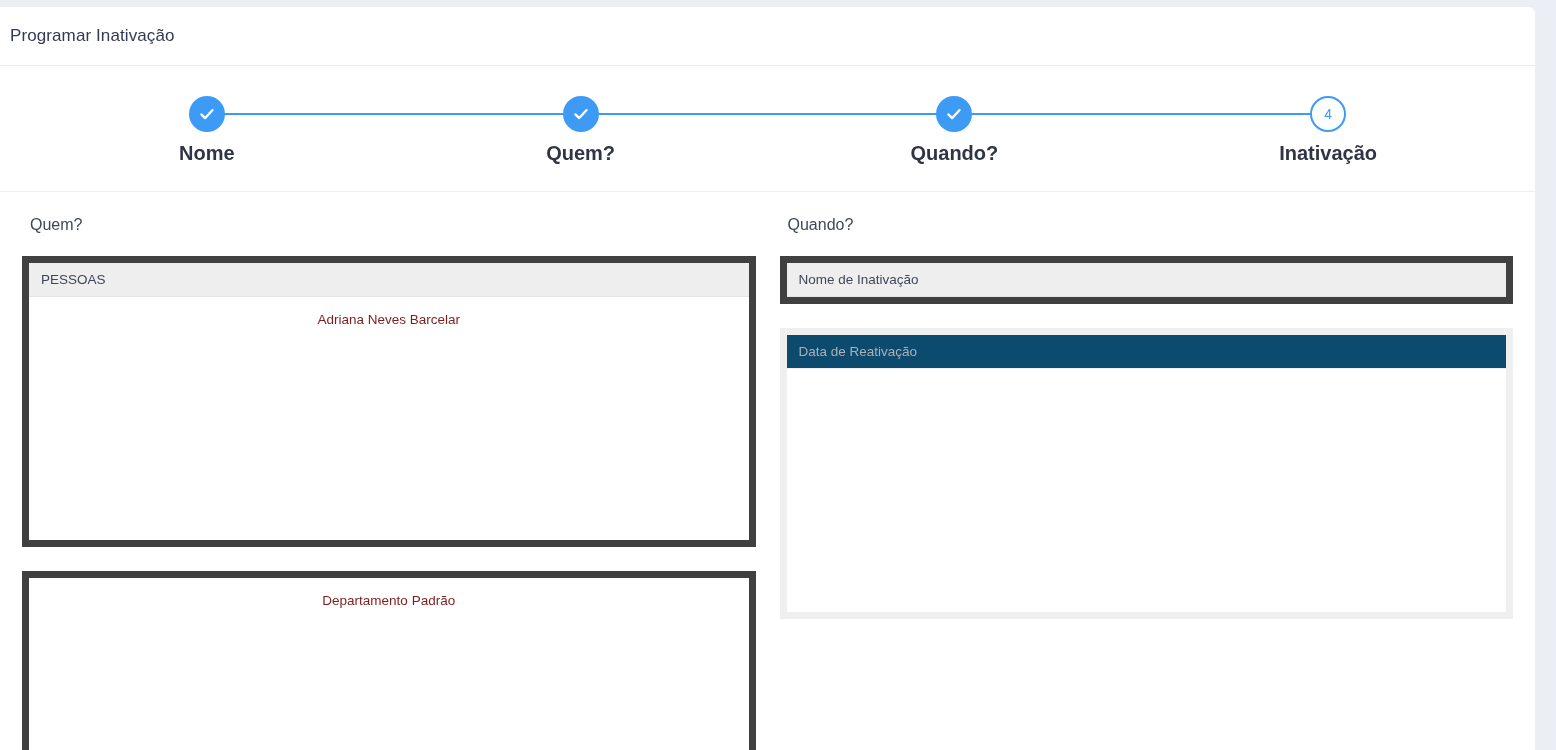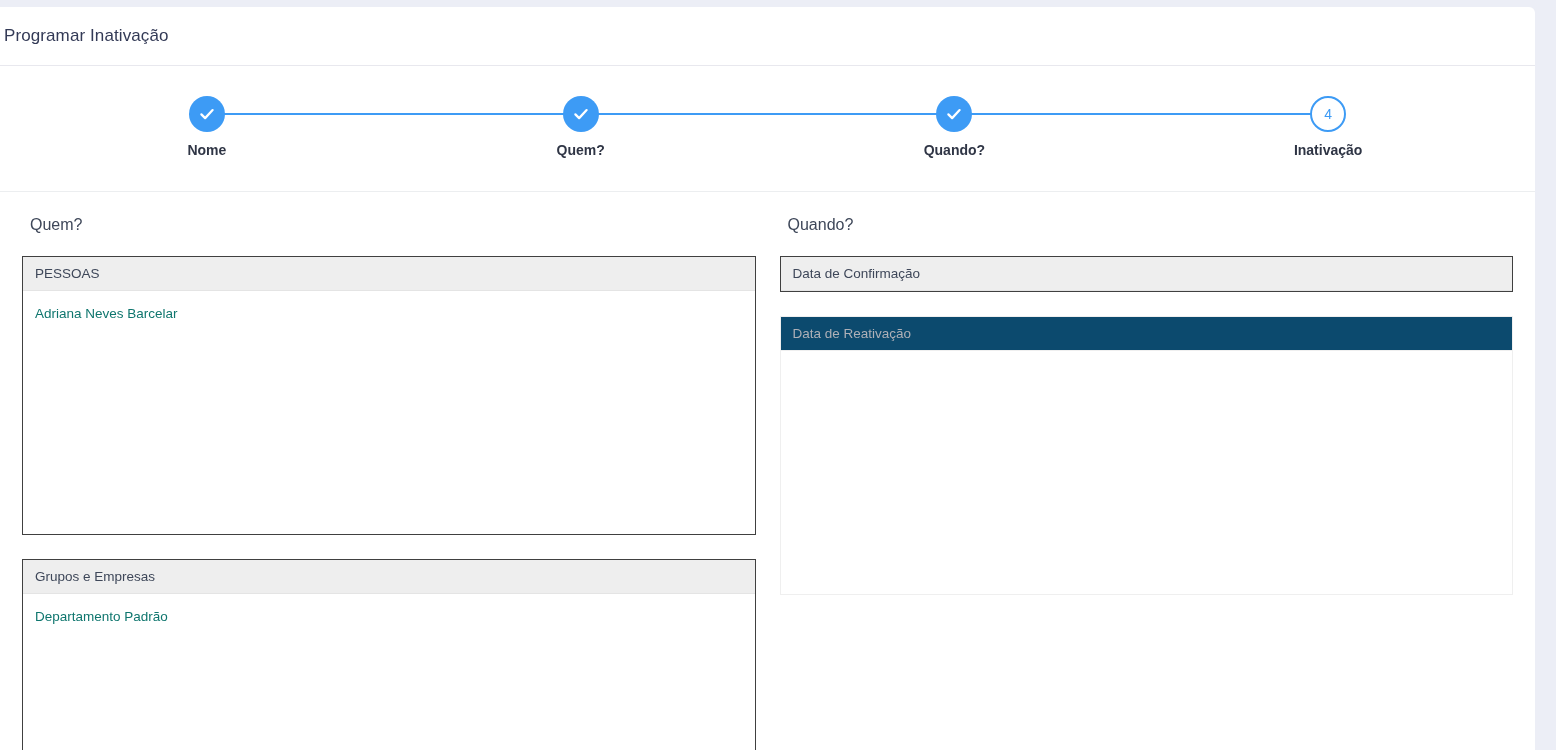--- a/index.html
+++ b/index.html
@@ -23,21 +23,21 @@
     border-top-right-radius: 6px;
     overflow: hidden;
   }
 
   
   .modal-header {
     height: 59px;
     border-bottom: 1px solid #e8e8ee;
     display: flex;
     align-items: center;
-    padding-left: 4px;
+    padding-left: 10px;
   }
   .modal-title {
     font-size: 17px;
     color: #333a56;
     letter-spacing: .1px;
   }
 
   
   .stepper-wrap {
     height: 126px;
@@ -85,21 +85,21 @@
     width: 18px;
     height: 18px;
   }
   .step-num {
     font-size: 14px;
     color: #3d9bf5;
     line-height: 1;
   }
   .step-label {
     margin-top: 10px;
-    font-size: 14px;
+    font-size: 20px;
     font-weight: bold;
     color: #2f3545;
     white-space: nowrap;
   }
   
   .step .bar-left,
   .step .bar-right {
     position: absolute;
     top: 47px;
     height: 2px;
@@ -120,36 +120,37 @@
   .col { width: 744px; }
 
   .section-title {
     font-size: 16px;
     color: #3e4759;
     margin-bottom: 22px;
     margin-left: 8px;
   }
 
   .panel {
-    border: 1px solid #404040;
+    border: 7px solid #404040;
     background: #ffffff;
     margin-bottom: 24px;
   }
   .panel-head {
     background: #eeeeee;
     padding: 9px 12px;
     font-size: 13.5px;
     color: #3e4759;
     border-bottom: 1px solid #e4e4e4;
   }
   .panel-body {
     padding: 12px;
     font-size: 13.5px;
-    color: #0f766e;
+    color: #7f1d1d;
     line-height: 1.6;
+    text-align: center;
   }
   .panel-body.tall    { height: 243px; }
   .panel-body.tall2   { height: 243px; }
 
   .panel.disabled { border-color: #efefef; }
   .panel.disabled .panel-head {
     background: #0c4a6e;
     color: #aeb0b7;
     border-bottom-color: #efefef;
   }
@@ -218,32 +219,31 @@
       <div class="section-title">Quem?</div>
 
       <div class="panel">
         <div class="panel-head">PESSOAS</div>
         <div class="panel-body tall">
           <div class="panel-item">Adriana Neves Barcelar</div>
         </div>
       </div>
 
       <div class="panel">
-        <div class="panel-head">Grupos e Empresas</div>
         <div class="panel-body tall2">
           <div class="panel-item">Departamento Padrão</div>
         </div>
       </div>
     </div>
 
     <div class="col">
       <div class="section-title">Quando?</div>
 
       <div class="panel">
-        <div class="panel-head">Data de Confirmação</div>
+        <div class="panel-head">Nome de Inativação</div>
       </div>
 
       <div class="panel disabled">
         <div class="panel-head">Data de Reativação</div>
         <div class="panel-body tall2"></div>
       </div>
     </div>
 
   </div>
 </div>

